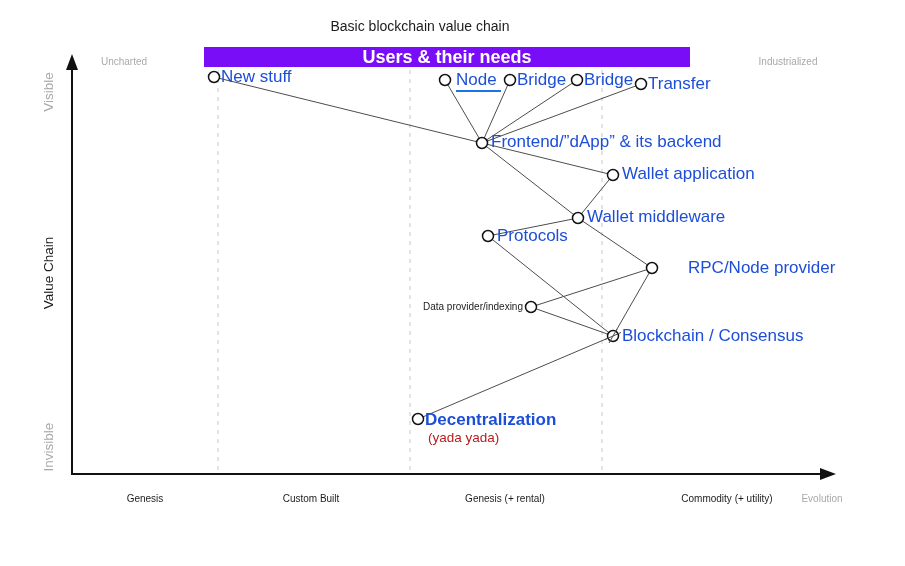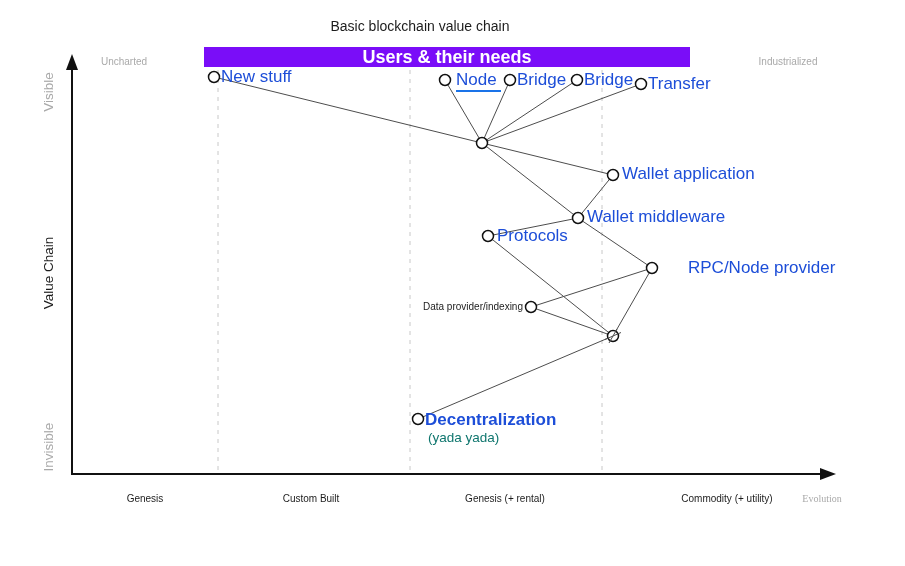--- a/index.html
+++ b/index.html
@@ -17,21 +17,21 @@
   .rot{position:absolute;white-space:nowrap;font-size:13.5px;
        transform:translate(-50%,-50%) rotate(-90deg);}
   .gray{color:#a9a9a9;}
   .title{font-size:14px;}
   .banner{
     position:absolute;left:204px;top:47px;width:486px;height:20px;
     background:#7a0df8;color:#ffffff;font-size:18px;font-weight:bold;
     text-align:center;line-height:20px;
   }
   .mint-link{border-bottom:2.5px solid #1a73e8;padding:0 4px 1px 0;}
-  .sub{position:absolute;white-space:nowrap;font-size:13.5px;color:#0f766e;}
+  .sub{position:absolute;white-space:nowrap;font-size:13.5px;color:#b91c1c;}
 </style>
 </head>
 <body>
 
 <div class="canvas">
 
   <svg width="905" height="566" viewBox="0 0 905 566">
 
     <g stroke="#c8c8c8" stroke-width="1" stroke-dasharray="4 5">
       <line x1="218" y1="70" x2="218" y2="473"></line>
@@ -97,27 +97,29 @@
 
   <div class="rot gray" style="left:48px;top:92px;">Visible</div>
   <div class="rot" style="left:48px;top:273px;">Value Chain</div>
   <div class="rot gray" style="left:48px;top:447px;">Invisible</div>
 
   <div class="lbl" style="left:221px;top:77px;">New stuff</div>
   <div class="lbl" style="left:456px;top:80px;"><span class="mint-link">Node</span></div>
   <div class="lbl" style="left:517px;top:80px;">Bridge</div>
   <div class="lbl" style="left:584px;top:80px;">Bridge</div>
   <div class="lbl" style="left:648px;top:84px;">Transfer</div>
+  <div class="lbl" style="left:491px;top:142px;">Frontend/”dApp” &amp; its backend</div>
   <div class="lbl" style="left:622px;top:174px;">Wallet application</div>
   <div class="lbl" style="left:587px;top:217px;">Wallet middleware</div>
   <div class="lbl" style="left:497px;top:236px;">Protocols</div>
   <div class="lbl" style="left:688px;top:268px;">RPC/Node provider</div>
   <div class="lbl-r">Data provider/indexing</div>
+  <div class="lbl" style="left:622px;top:336px;">Blockchain / Consensus</div>
   <div class="lbl" style="left:425px;top:420px;font-weight:bold;">Decentralization</div>
   <div class="sub" style="left:428px;top:430px;">(yada yada)</div>
 
   <div class="lbl-c" style="left:145px;top:499px;">Genesis</div>
   <div class="lbl-c" style="left:311px;top:499px;">Custom Built</div>
   <div class="lbl-c" style="left:505px;top:499px;">Genesis (+ rental)</div>
   <div class="lbl-c" style="left:703px;top:499px;margin-left:24px;">Commodity (+ utility)</div>
-  <div class="lbl-c gray" style="left:822px;top:499px;font-family:Liberation Serif, serif;">Evolution</div>
+  <div class="lbl-c gray" style="left:822px;top:499px;">Evolution</div>
 
 </div>
 
 </body></html>

